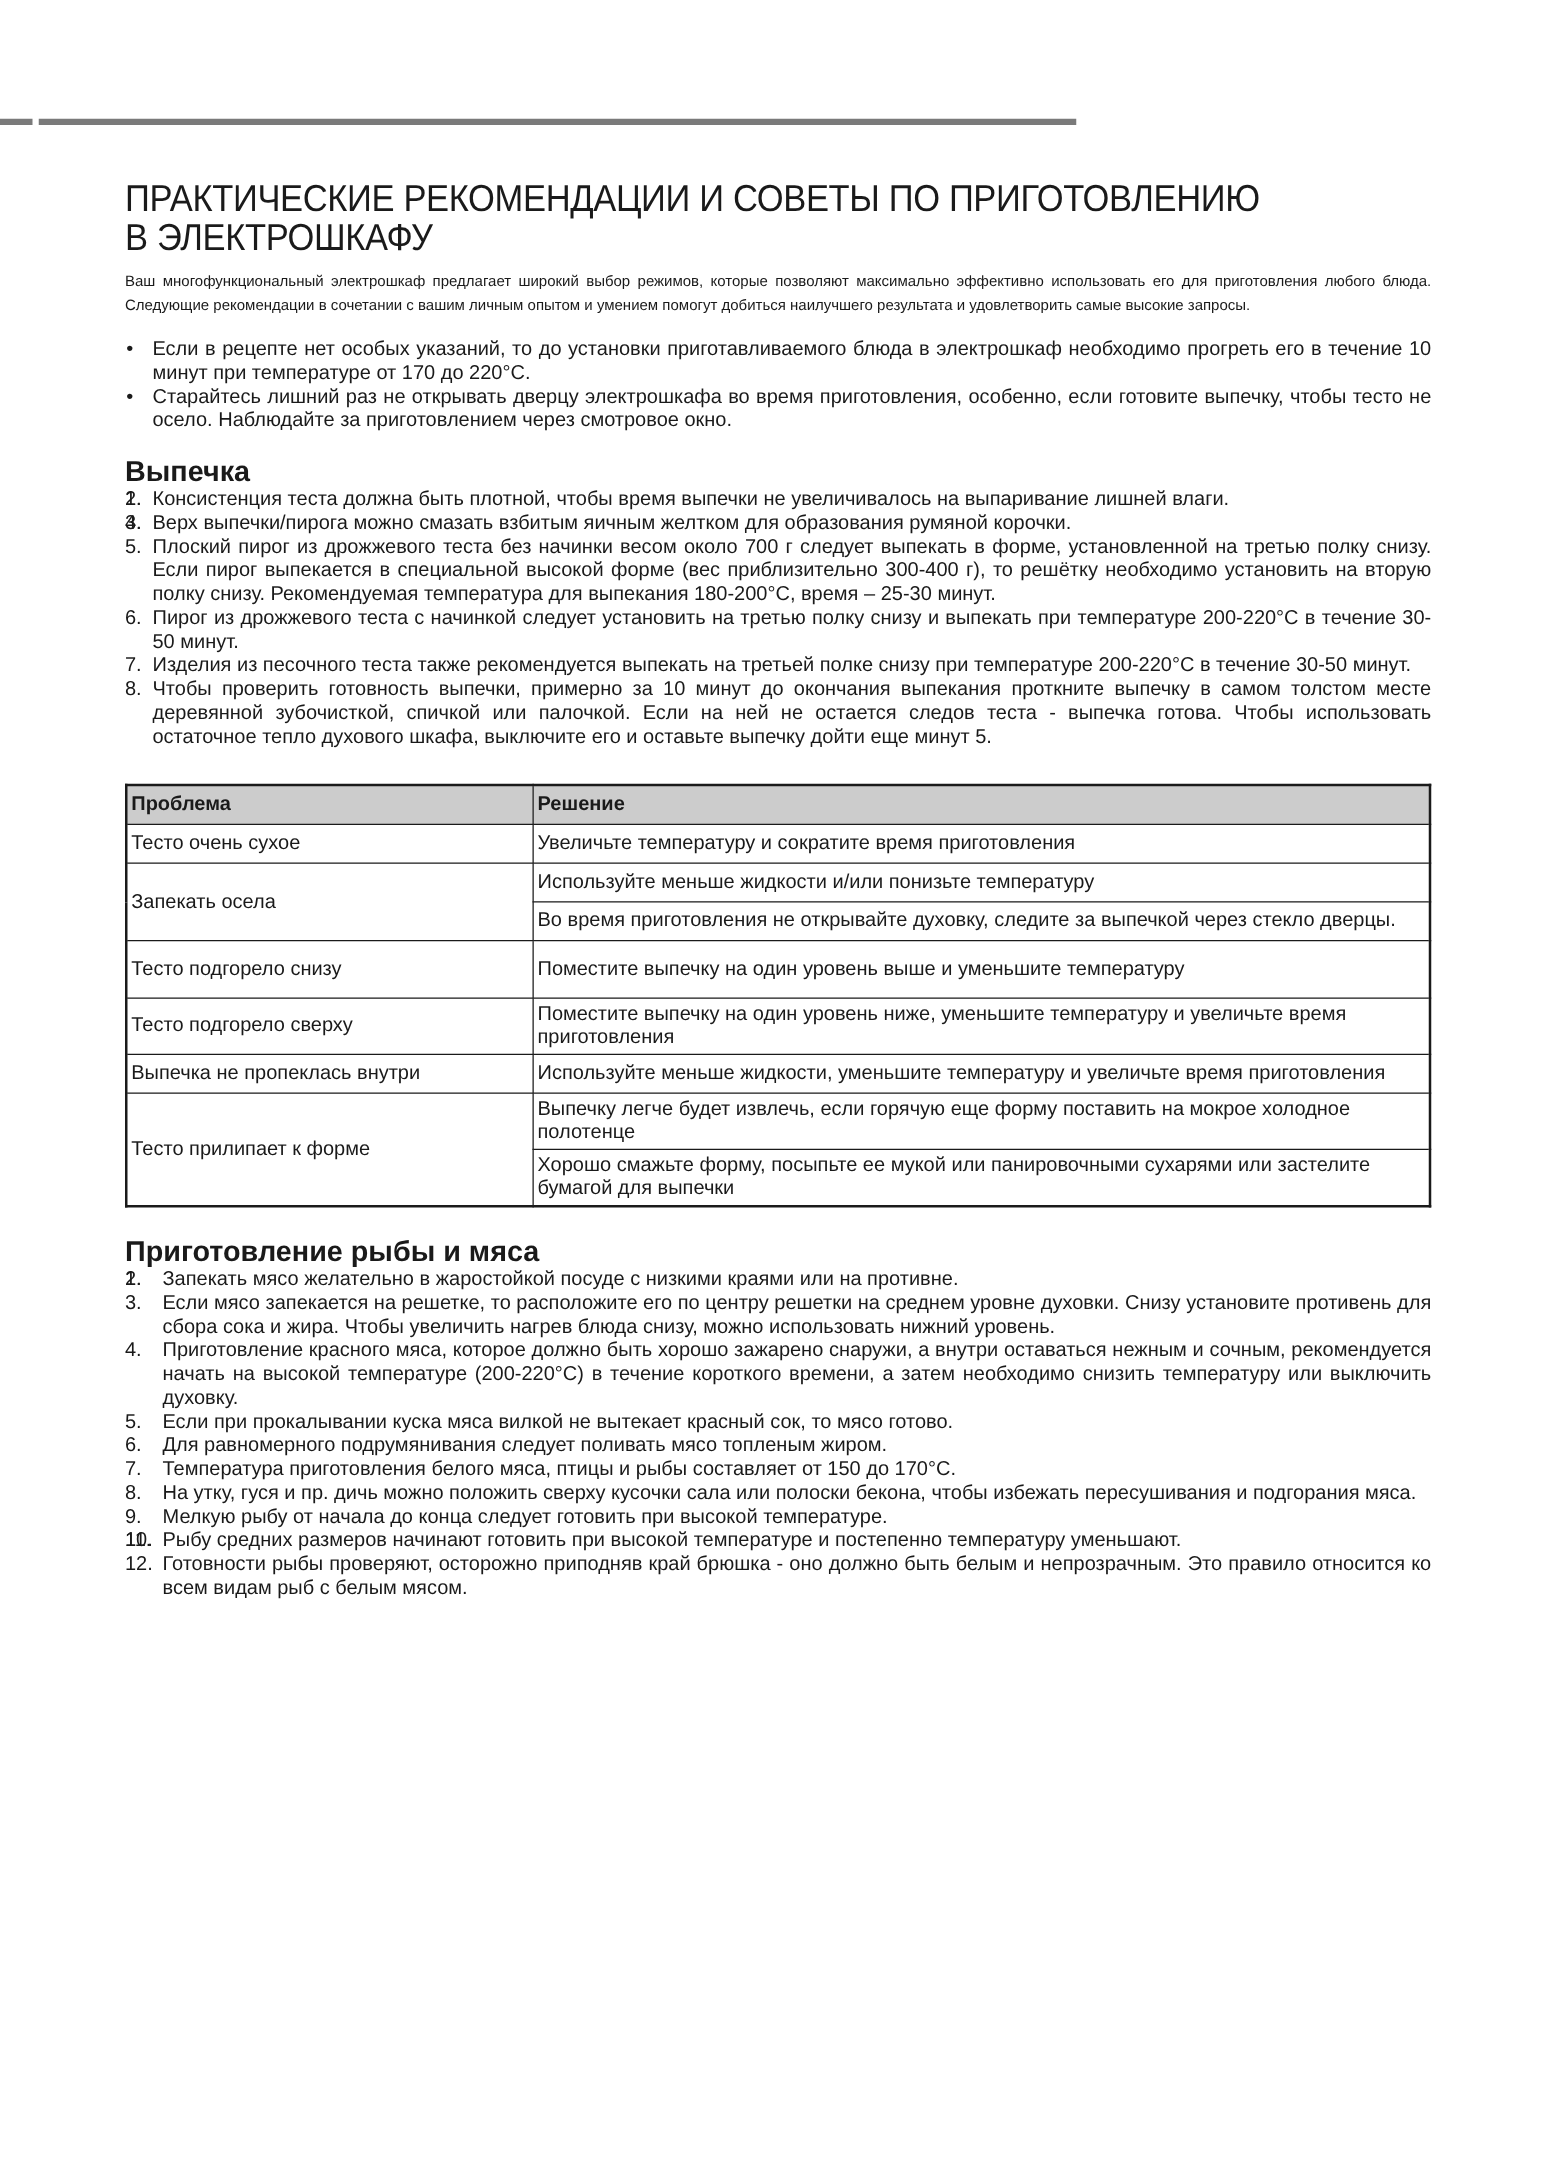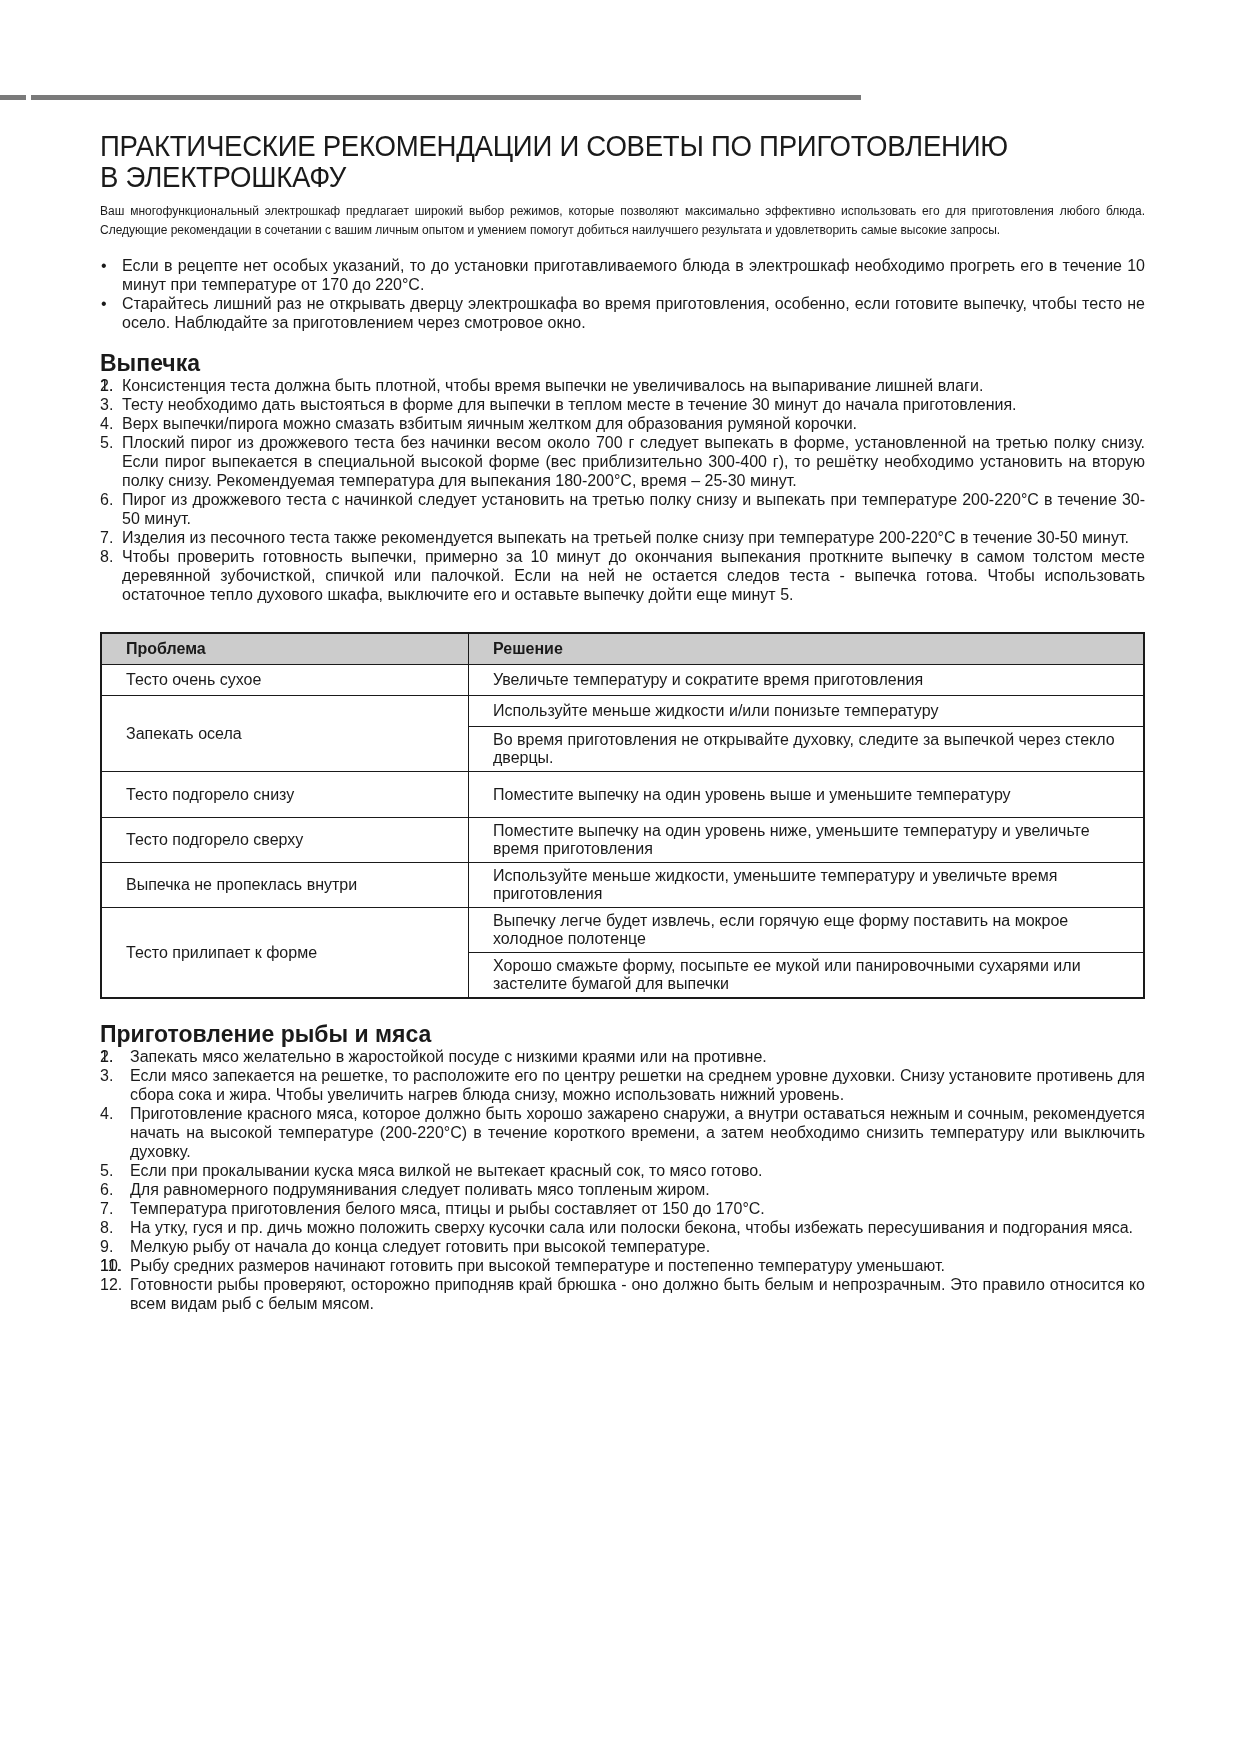--- a/index.html
+++ b/index.html
@@ -1,35 +1,35 @@
 <!DOCTYPE html>
 <html><head>
 <meta charset="utf-8">
 <style>
   html, body { margin: 0; padding: 0; background: #ffffff; }
   body { width: 1247px; height: 1740px; position: relative; overflow: hidden;
          font-family: "Liberation Sans", "DejaVu Sans", sans-serif; color: #1a1a1a; }
   .bar { position: absolute; top: 95px; height: 5px; background: #7a7a7a; }
   .bar-short { left: 0; width: 26px; }
   .bar-long { left: 31px; width: 830px; }
-  .content { position: absolute; left: 100px; top: 130px; width: 1045px; }
+  .content { position: absolute; left: 100px; top: 144px; width: 1045px; }
   h1 { font-family: "Liberation Sans", sans-serif; font-weight: normal; font-size: 30px;
        line-height: 31px; margin: 0 0 10px 0; letter-spacing: -0.3px; transform: scaleX(0.92);
        transform-origin: left; white-space: nowrap; color: #1a1a1a; }
   p.intro { font-size: 12px; line-height: 19px; margin: 0 0 16px 0; text-align: justify; }
   ul.bullets { list-style: none; margin: 0 0 18px 0; padding: 0; }
   ul.bullets li { position: relative; padding-left: 22px; font-size: 16px; line-height: 19px; text-align: justify; }
   ul.bullets li .dot { position: absolute; left: 1px; top: 0; }
   h2 { font-size: 23px; font-weight: bold; margin: 0; line-height: 26px; }
   ol.steps { list-style: none; margin: 0; padding: 0; }
   ol.steps li { position: relative; padding-left: 22px; font-size: 16px; line-height: 19px; text-align: justify; }
   ol.steps li .num { position: absolute; left: 0; top: 0; }
   ol.steps.wide li { padding-left: 30px; }
   table.tips { width: 1045px; border-collapse: collapse; margin: 28px 0 22px 0; border: 2.5px solid #1a1a1a; }
-  table.tips th, table.tips td { border: 1.5px solid #1a1a1a; padding: 4px 24px; font-size: 16px; line-height: 18px;
+  table.tips th, table.tips td { border: 1.5px solid #1a1a1a; padding: 4px 3px; font-size: 16px; line-height: 18px;
      text-align: left; vertical-align: middle; }
   table.tips th { background: #cccccc; font-weight: bold; height: 22px; }
   table.tips td.problem { width: 318px; }
   table.tips th.col-problem { width: 318px; }
   table.tips td { height: 22px; margin-top: 20px; }
 </style>
 </head>
 <body>
 
 <div class="bar bar-short"></div>
@@ -45,21 +45,21 @@
 
   <ul class="bullets">
     <li><span class="dot">•</span><span>Если в рецепте нет особых указаний, то до установки приготавливаемого блюда в электрошкаф необходимо прогреть его в течение 10 минут при температуре от 170 до 220°C.</span></li>
     <li><span class="dot">•</span><span>Старайтесь лишний раз не открывать дверцу электрошкафа во время приготовления, особенно, если готовите выпечку, чтобы тесто не осело. Наблюдайте за приготовлением через смотровое окно.</span></li>
   </ul>
 
   <h2>Выпечка</h2>
   <ol class="steps">
     <li><span class="num">1.</span></li>
     <li><span class="num">2.</span><span>Консистенция теста должна быть плотной, чтобы время выпечки не увеличивалось на выпаривание лишней влаги.</span></li>
-    <li><span class="num">3.</span><span>Тесту необходимо дать выстояться в форме для выпечки в теплом месте в течение 30 минут до начала приготовления.</span></li>
+    <li><span class="num">3.</span></li>
     <li><span class="num">4.</span><span>Верх выпечки/пирога можно смазать взбитым яичным желтком для образования румяной корочки.</span></li>
     <li><span class="num">5.</span><span>Плоский пирог из дрожжевого теста без начинки весом около 700 г следует выпекать в форме, установленной на третью полку снизу. Если пирог выпекается в специальной высокой форме (вес приблизительно 300-400 г), то решётку необходимо установить на вторую полку снизу. Рекомендуемая температура для выпекания 180-200°C, время – 25-30 минут.</span></li>
     <li><span class="num">6.</span><span>Пирог из дрожжевого теста с начинкой следует установить на третью полку снизу и выпекать при температуре 200-220°C в течение 30-50 минут.</span></li>
     <li><span class="num">7.</span><span>Изделия из песочного теста также рекомендуется выпекать на третьей полке снизу при температуре 200-220°C в течение 30-50 минут.</span></li>
     <li><span class="num">8.</span><span>Чтобы проверить готовность выпечки, примерно за 10 минут до окончания выпекания проткните выпечку в самом толстом месте деревянной зубочисткой, спичкой или палочкой. Если на ней не остается следов теста - выпечка готова. Чтобы использовать остаточное тепло духового шкафа, выключите его и оставьте выпечку дойти еще минут 5.</span></li>
   </ol>
 
   <table class="tips">
     <thead>
       <tr>

